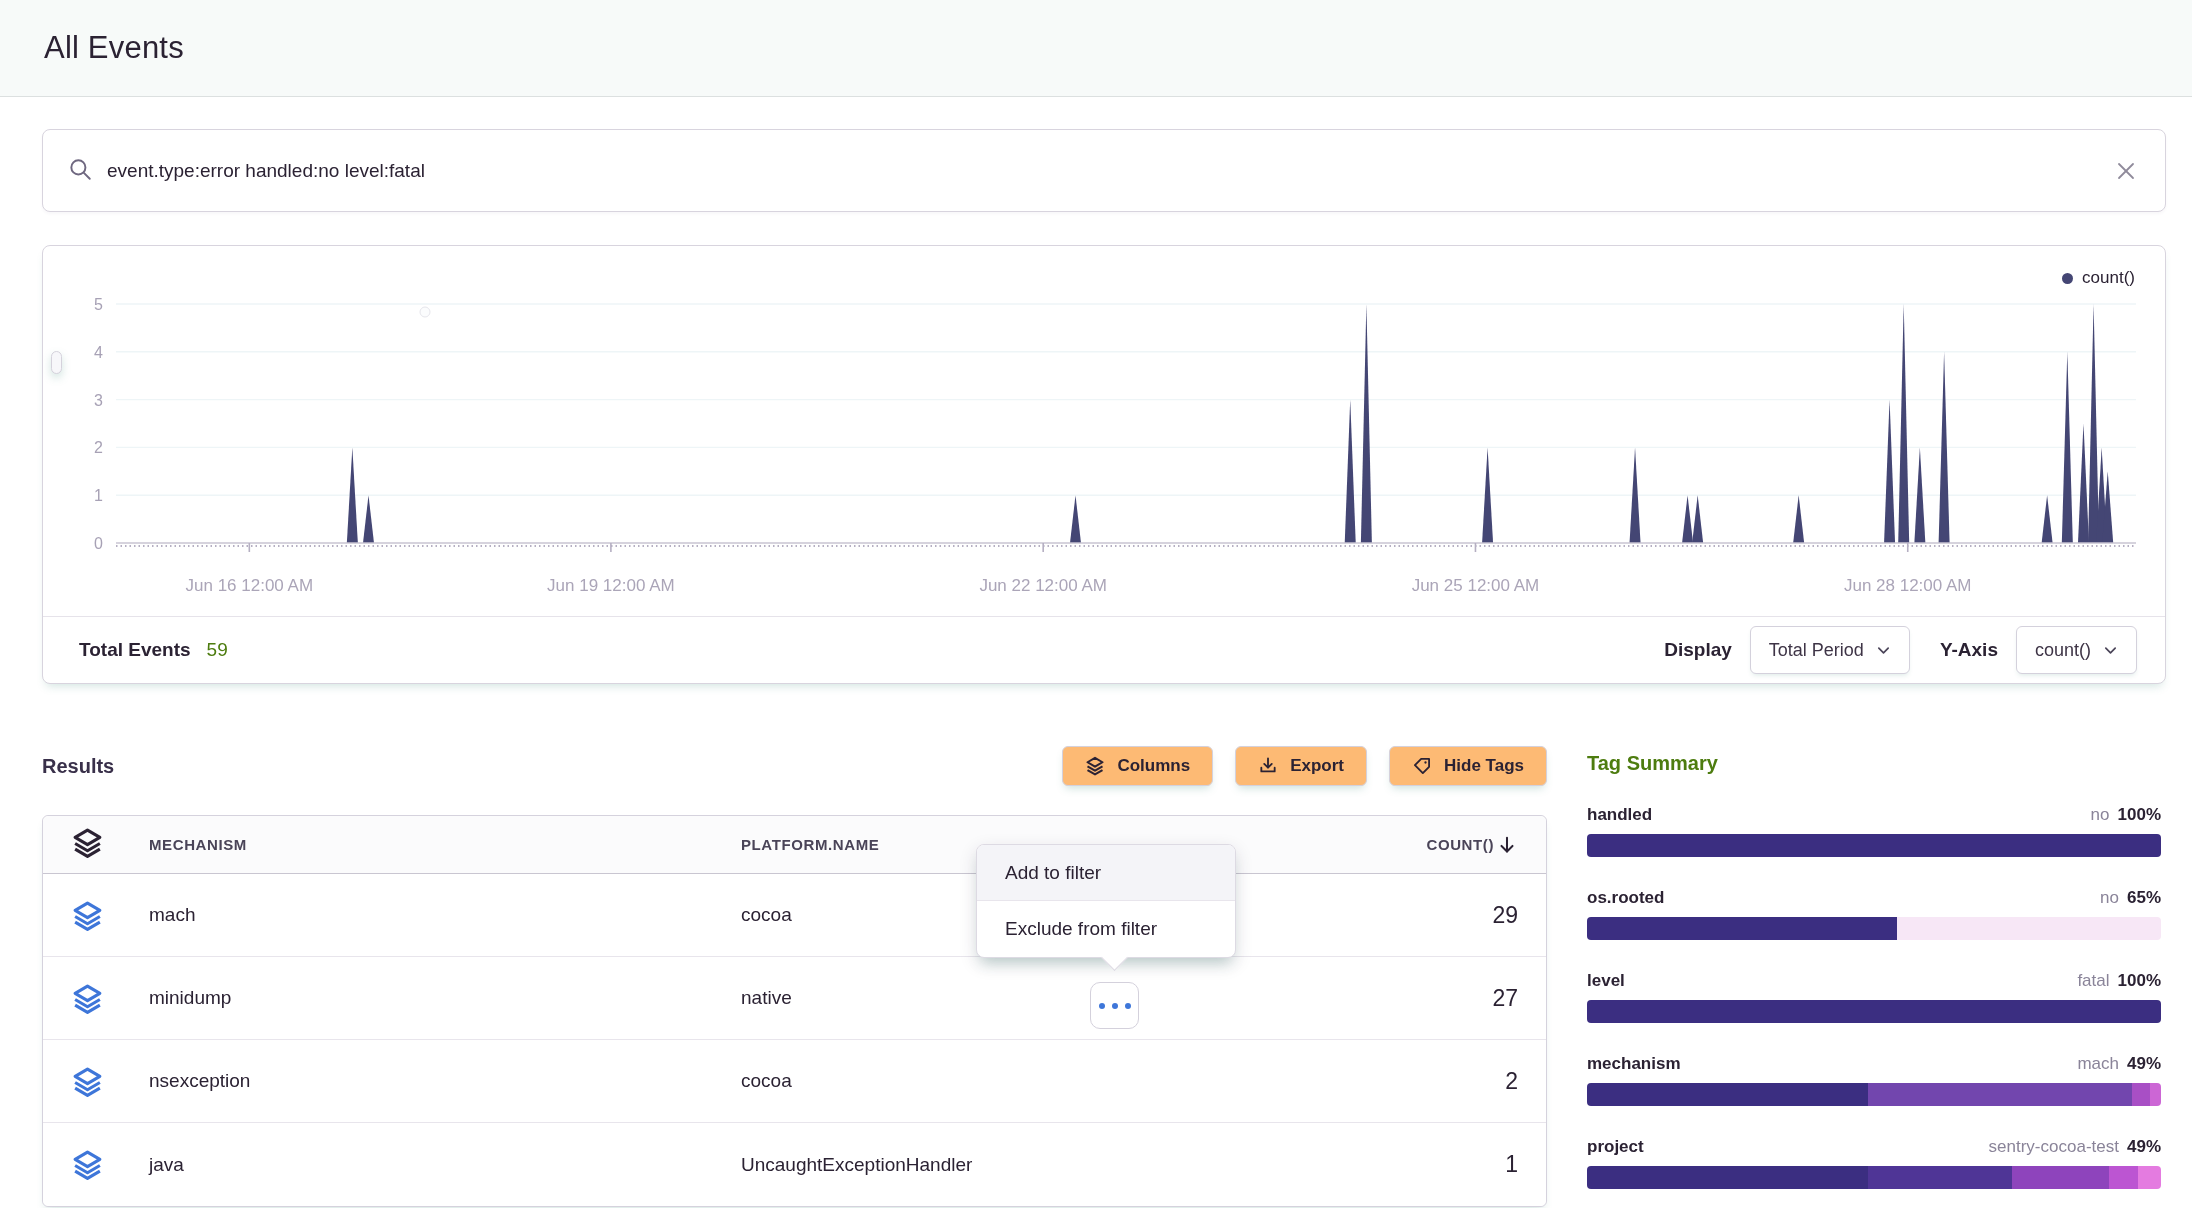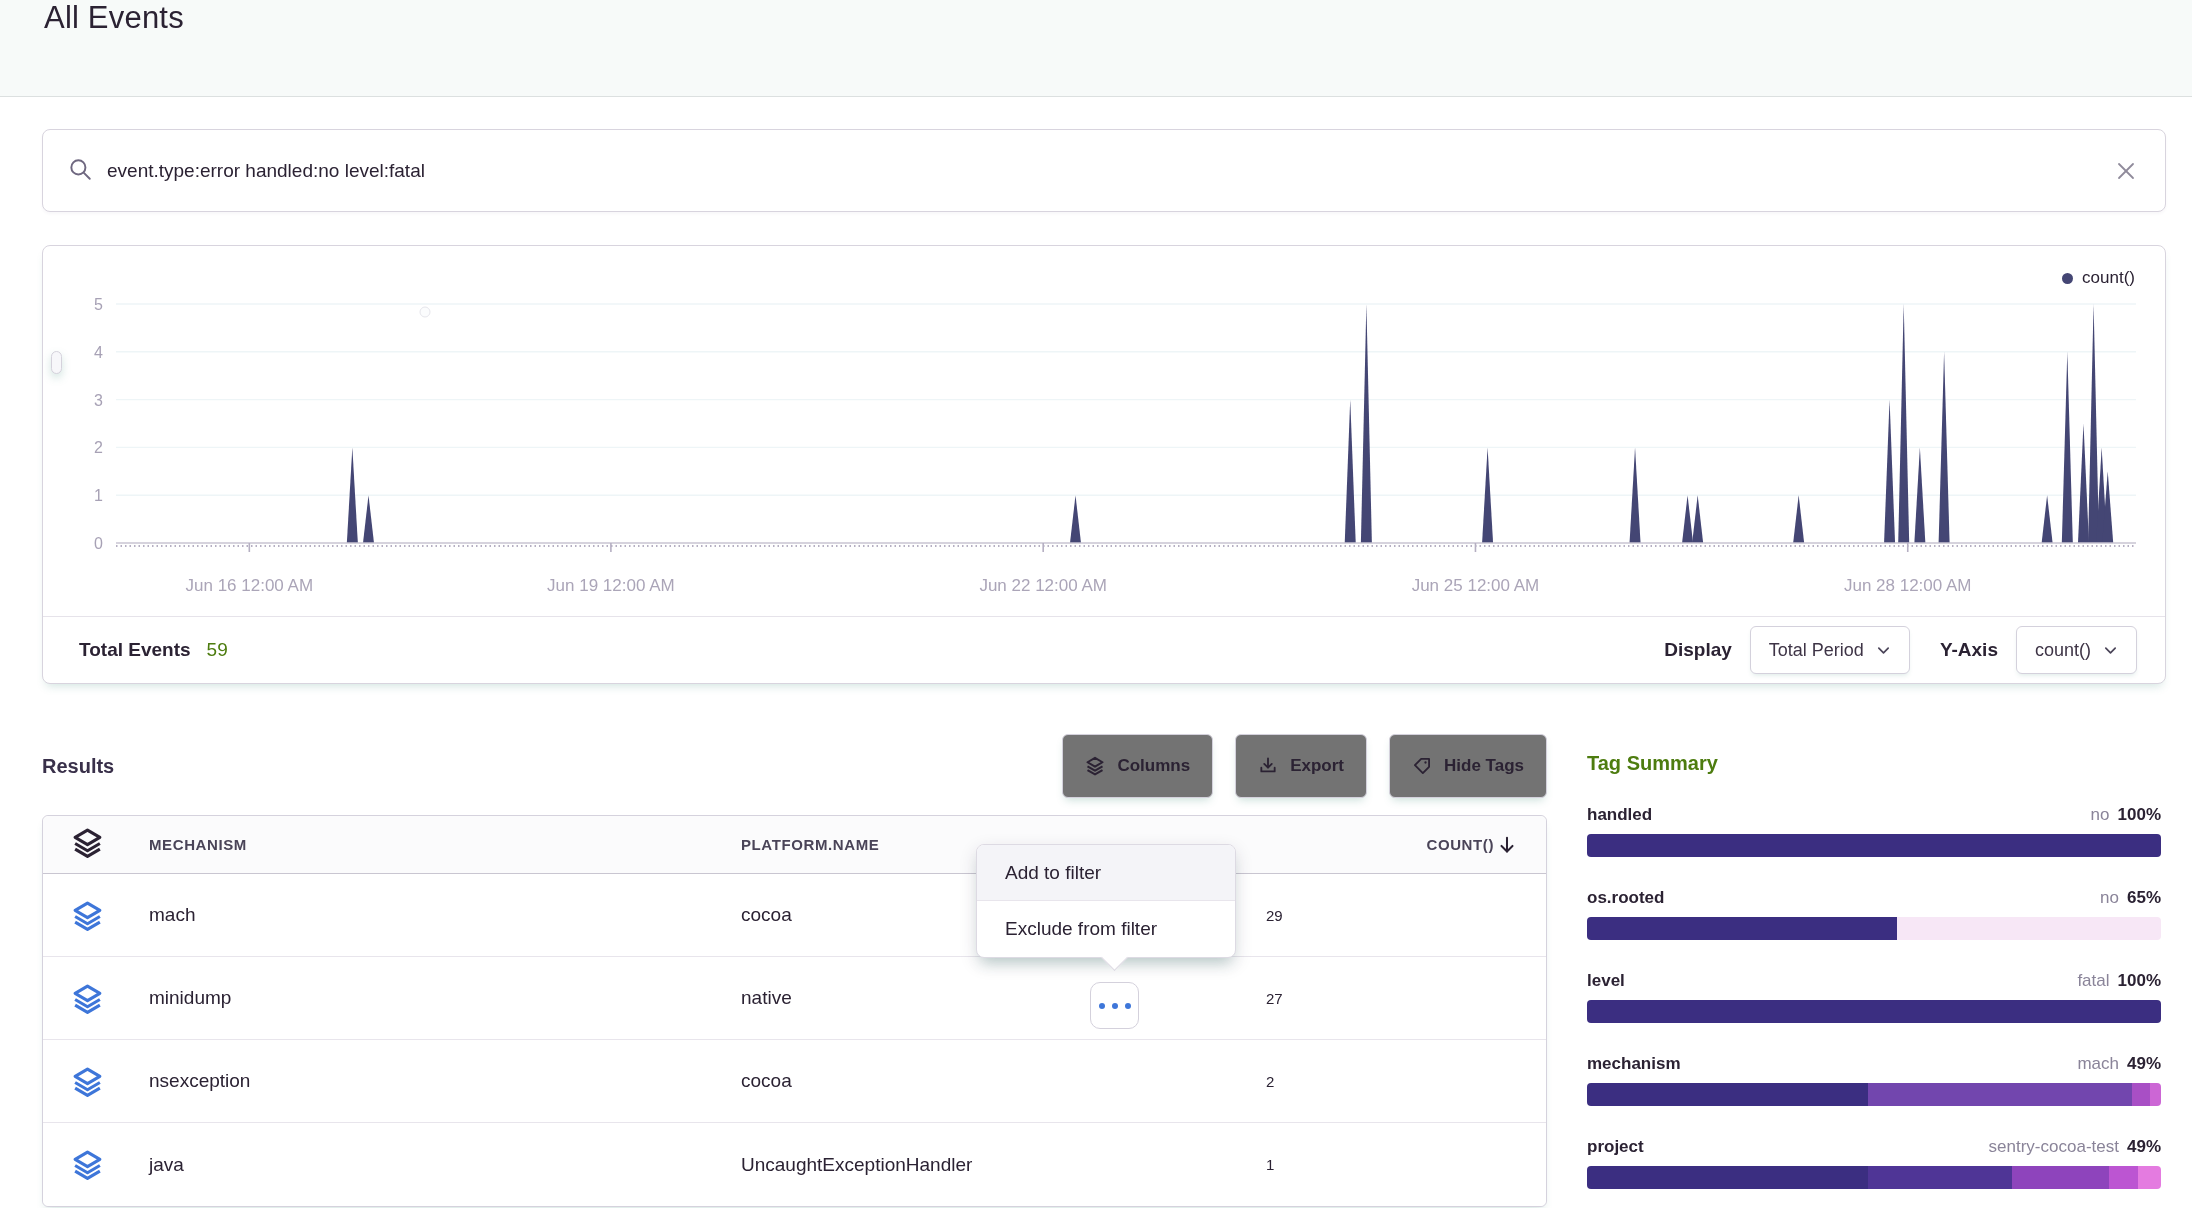--- a/index.html
+++ b/index.html
@@ -1,21 +1,21 @@
 <!DOCTYPE html>
 <html><head>
 <meta charset="utf-8">
 <style>
   * { margin:0; padding:0; box-sizing:border-box; }
   html,body { width:2192px; height:1208px; overflow:hidden; background:#ffffff;
     font-family:"Liberation Sans", sans-serif; color:#2B2233; }
 
   
   .top-bar { height:97px; background:#F7FAF9; border-bottom:1px solid #DCE0E0;
-    display:flex; align-items:flex-start; padding-left:44px; }
+    display:flex; align-items:center; padding-left:44px; }
   .page-title { font-size:31px; font-weight:500; color:#2B2233; letter-spacing:.2px; }
 
   
   .main { width:2124px; margin-left:42px; position:relative; }
 
   
   .search-bar { margin-top:32px; height:83px; background:#fff; border:1px solid #D8D4DE;
     border-radius:8px; display:flex; align-items:center; padding:0 24px;
     box-shadow:0 2px 3px rgba(70,60,90,.04); }
   .search-bar svg { flex:none; }
@@ -50,42 +50,42 @@
     box-shadow:0 3px 5px -2px rgba(52,130,112,.18); }
 
   
   .content-row { display:flex; margin-top:54px; gap:40px; }
   .left-col { width:1505px; flex:none; }
   .right-col { width:574px; flex:none; padding-top:14px; }
 
   .results-header { height:56px; display:flex; align-items:center; justify-content:space-between; }
   .results-title { font-size:20px; font-weight:bold; color:#39304A; }
   .btn-group { display:flex; gap:22px; }
-  .tool-btn { display:flex; align-items:center; gap:12px; height:64px; padding:0 22px;
-    background:#737373; border:1px solid #D4D1DC; border-radius:6px; font-size:17px;
+  .tool-btn { display:flex; align-items:center; gap:12px; height:40px; padding:0 22px;
+    background:#fdba74; border:1px solid #D4D1DC; border-radius:6px; font-size:17px;
     font-weight:bold; color:#2B2233; cursor:pointer; font-family:"Liberation Sans",sans-serif;
     box-shadow:0 5px 8px -3px rgba(52,130,112,.25); }
 
   
   .results-table { margin-top:21px; border:1px solid #D5D2DD; border-radius:6px; background:#fff;
     position:relative; box-shadow:0 6px 10px -4px rgba(52,130,112,.22); }
   .t-header { height:58px; background:#FBFBFC; border-bottom:1px solid #C9C6D1;
     border-radius:6px 6px 0 0; display:grid; grid-template-columns:106px 592px 1fr 280px;
     align-items:center; }
   .t-header .col-label { font-size:15px; font-weight:bold; color:#4A4458;
     letter-spacing:.6px; text-transform:uppercase; }
   .col-count { text-align:right; padding-right:28px; display:flex; align-items:center;
     justify-content:flex-end; gap:2px; }
   .t-row { height:83px; display:grid; grid-template-columns:106px 592px 1fr 280px;
     align-items:center; border-bottom:1px solid #E8E5EC; background:#fff; }
   .t-row:last-child { border-bottom:none; border-radius:0 0 6px 6px; }
   .cell-icon { padding-left:28px; display:flex; align-items:center; }
   .t-header .cell-icon { padding-left:28px; }
   .cell-text { font-size:19px; color:#2B2233; }
-  .cell-count { font-size:15px; color:#2B2233; padding-right:28px; }
+  .cell-count { font-size:23px; color:#2B2233; text-align:right; padding-right:28px; }
 
   
   .context-menu { position:absolute; left:933px; top:28px; width:260px; background:#fff;
     border:1px solid #DDDAE3; border-radius:8px; z-index:20;
     box-shadow:0 6px 18px rgba(45,35,65,.14), 0 10px 14px -6px rgba(52,130,112,.25); }
   .menu-item { height:56px; display:flex; align-items:center; padding-left:28px;
     font-size:19px; color:#2B2233; cursor:pointer; }
   .menu-item.first { background:#F4F4F8; border-bottom:1px solid #E8E5EC;
     border-radius:7px 7px 0 0; }
   .menu-item.last { border-radius:0 0 7px 7px; }

